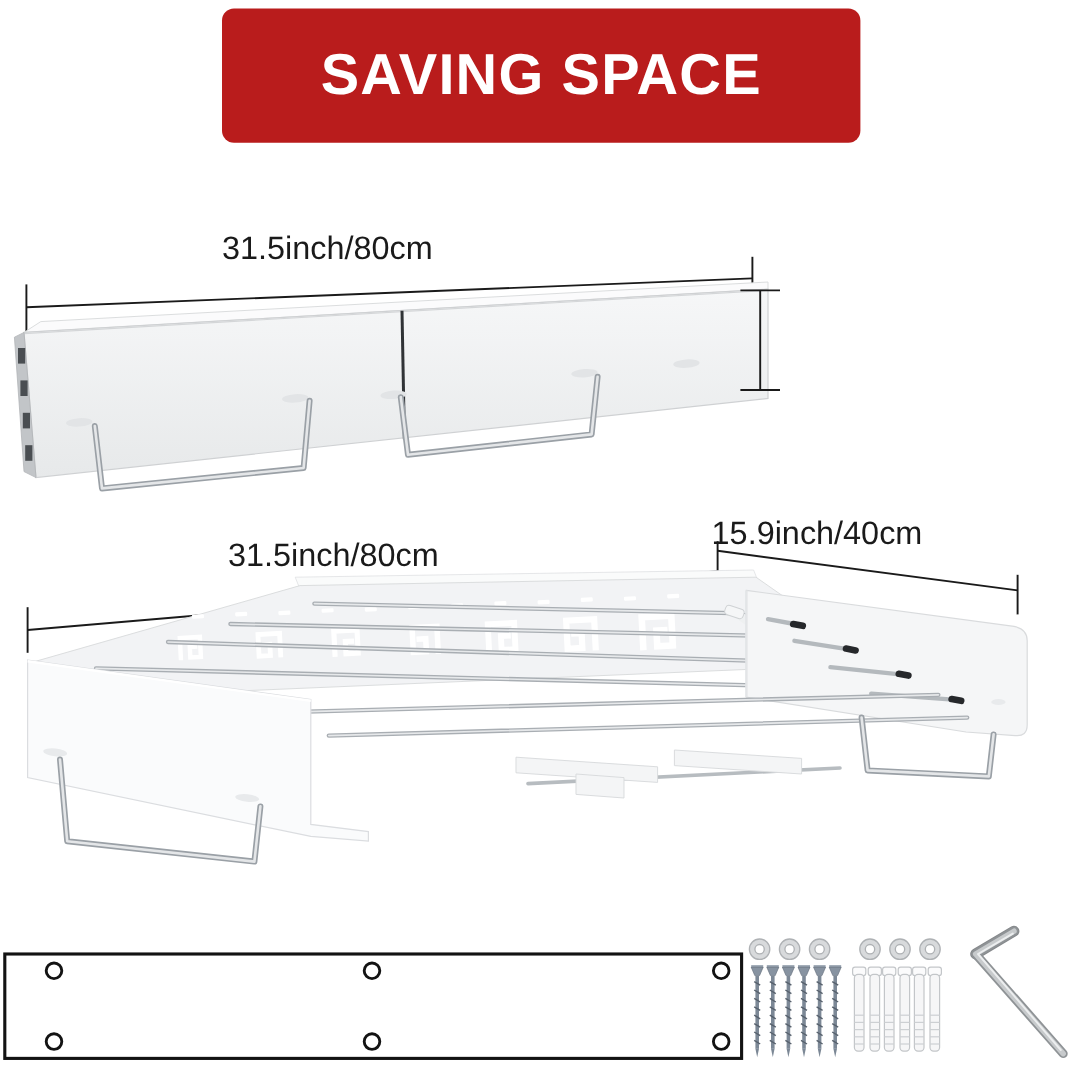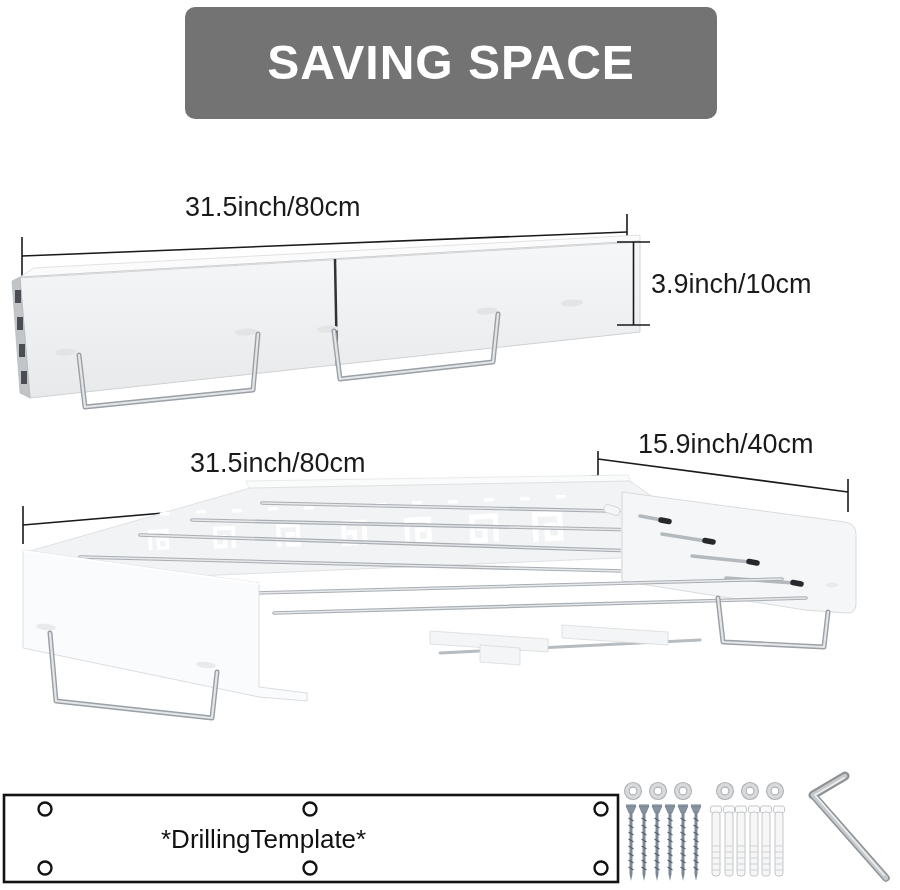--- a/index.html
+++ b/index.html
@@ -12,21 +12,21 @@
   .dim-label{position:absolute;color:#1a1a1a;font-size:27px;font-weight:400;white-space:nowrap;}
   .center{text-align:left;}
   .tpl-label{position:absolute;color:#111;font-size:26px;white-space:nowrap;}
   svg{position:absolute;left:0;display:block;}
 </style>
 </head>
 <body>
 
 <div id="stage">
 
-  <div class="banner" style="background:#737373;color:#ffffff;">
+  <div class="banner" style="background:#b91c1c;color:#ffffff;">
     <div class="title">SAVING SPACE</div>
   </div>
 
   <svg style="top:180px" width="900" height="260" viewBox="0 0 900 260">
     <defs>
       <linearGradient id="barGrad" x1="0" y1="0" x2="0" y2="1">
         <stop offset="0" stop-color="#f6f7f8"></stop>
           <stop offset="1" stop-color="#e7e9ea"></stop>
       </linearGradient>
     </defs>
@@ -68,21 +68,20 @@
       <path d="M 334,151 L 340,199 L 493,182 L 498,134" stroke="#e4e6e8" stroke-width="2.2"></path>
     </g>
 
     <g stroke="#1a1a1a" stroke-width="1.6">
       <line x1="617" y1="62" x2="650" y2="62"></line>
       <line x1="633.5" y1="62" x2="633.5" y2="145"></line>
       <line x1="617" y1="145" x2="650" y2="145"></line>
     </g>
   </svg>
   <div class="dim-label center" style="left:185px;top:192px;width:300px;">31.5inch/80cm</div>
-  <div class="dim-label" style="left:651px;top:269px;">3.9inch/10cm</div>
 
   <svg style="top:435px" width="900" height="345" viewBox="0 0 900 345">
 
     <g stroke="#1a1a1a" stroke-width="1.6">
       <line x1="23" y1="71" x2="23" y2="109"></line>
       <line x1="23" y1="90" x2="598" y2="41"></line>
       <line x1="598" y1="16" x2="598" y2="78"></line>
     </g>
     <g stroke="#1a1a1a" stroke-width="1.6">
       <line x1="598" y1="24" x2="848" y2="57"></line>
@@ -172,21 +171,21 @@
     </g>
 
     <g fill="none" stroke-linejoin="round" stroke-linecap="round">
       <path d="M 50,198 L 56,266 L 212,283 L 217,237" stroke="#9aa0a6" stroke-width="5"></path>
       <path d="M 50,198 L 56,266 L 212,283 L 217,237" stroke="#e4e6e8" stroke-width="2.2"></path>
       <path d="M 718,163 L 723,207 L 824,212 L 828,177" stroke="#9aa0a6" stroke-width="5"></path>
       <path d="M 718,163 L 723,207 L 824,212 L 828,177" stroke="#e4e6e8" stroke-width="2.2"></path>
     </g>
   </svg>
   <div class="dim-label center" style="left:190px;top:448px;width:300px;">31.5inch/80cm</div>
-  <div class="dim-label center" style="left:638px;top:429px;width:250px;">15.9inch/40cm</div>
+  <div class="dim-label center" style="left:593px;top:429px;width:250px;">15.9inch/40cm</div>
 
   <svg style="top:770px" width="900" height="120" viewBox="0 0 900 120">
 
     <g>
       <rect x="4" y="25" width="614" height="87" fill="#ffffff" stroke="#131313" stroke-width="2.6"></rect>
       <g fill="#ffffff" stroke="#131313" stroke-width="2.4">
         <circle cx="45" cy="39" r="6.5"></circle>
           <circle cx="310" cy="39" r="6.5"></circle>
           <circle cx="601" cy="39" r="6.5"></circle>
         <circle cx="45" cy="98" r="6.5"></circle>
@@ -403,15 +402,14 @@
         </g>
     </g>
 
     <g fill="none" stroke-linecap="round" stroke-linejoin="round">
       <path d="M 845,6 L 813,25" stroke="#86898c" stroke-width="9"></path>
       <path d="M 845,6 L 813,25 L 886,108" stroke="#8f9396" stroke-width="7.5"></path>
       <path d="M 845,6 L 813,25 L 886,108" stroke="#c7cacc" stroke-width="4.5"></path>
       <path d="M 844,8 L 815,25 L 884,105" stroke="#eceeef" stroke-width="1.6"></path>
     </g>
   </svg>
-  <div class="tpl-label center" style="left:161px;top:824px;width:300px;">*DrillingTemplate*</div>
 
 </div>
 
 </body></html>

